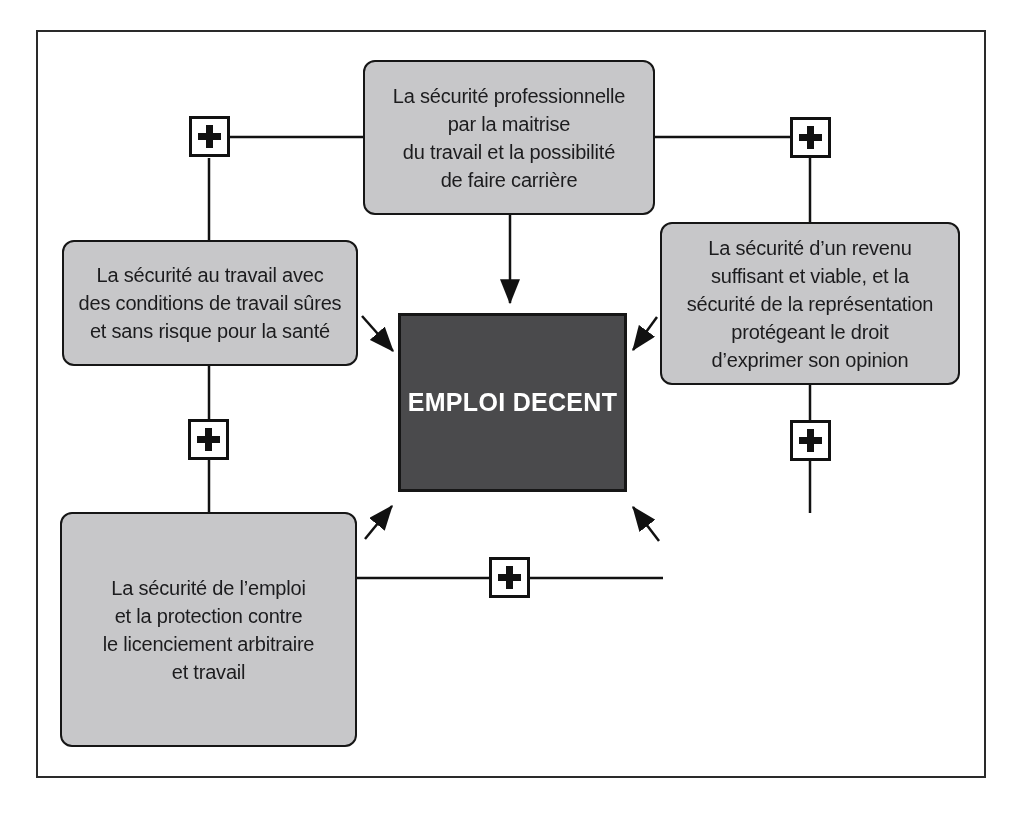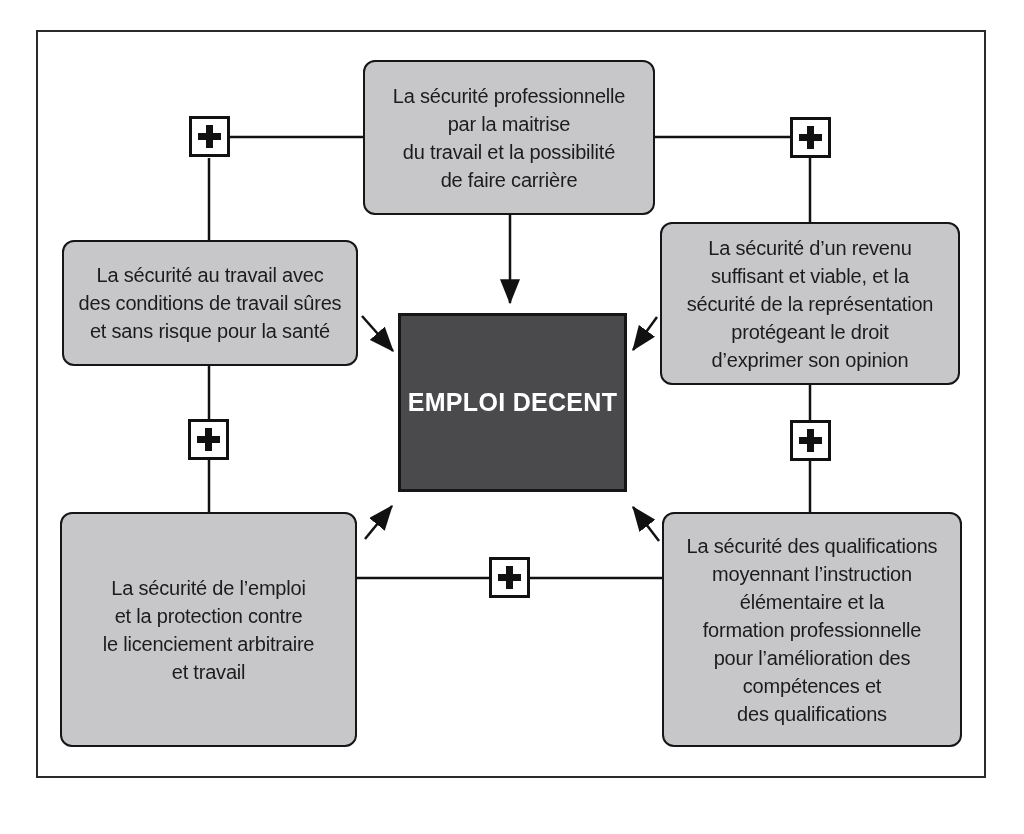--- a/index.html
+++ b/index.html
@@ -144,29 +144,20 @@
 d’exprimer son opinion</div>
   </div>
 
   <div class="node node-bottom-left">
     <div class="box-text">La sécurité de l’emploi
 et la protection contre
 le licenciement arbitraire
 et travail</div>
   </div>
 
-  <div class="node node-bottom-right">
-    <div class="box-text">La sécurité des qualifications
-moyennant l’instruction
-élémentaire et la
-formation professionnelle
-pour l’amélioration des
-compétences et
-des qualifications</div>
-  </div>
 
   <div class="node-center">
     <div class="center-label">EMPLOI DECENT</div>
   </div>
 
   <div class="plus-box plus-1">
     <span class="plus-glyph"></span>
   </div>
   <div class="plus-box plus-2">
     <span class="plus-glyph"></span>

